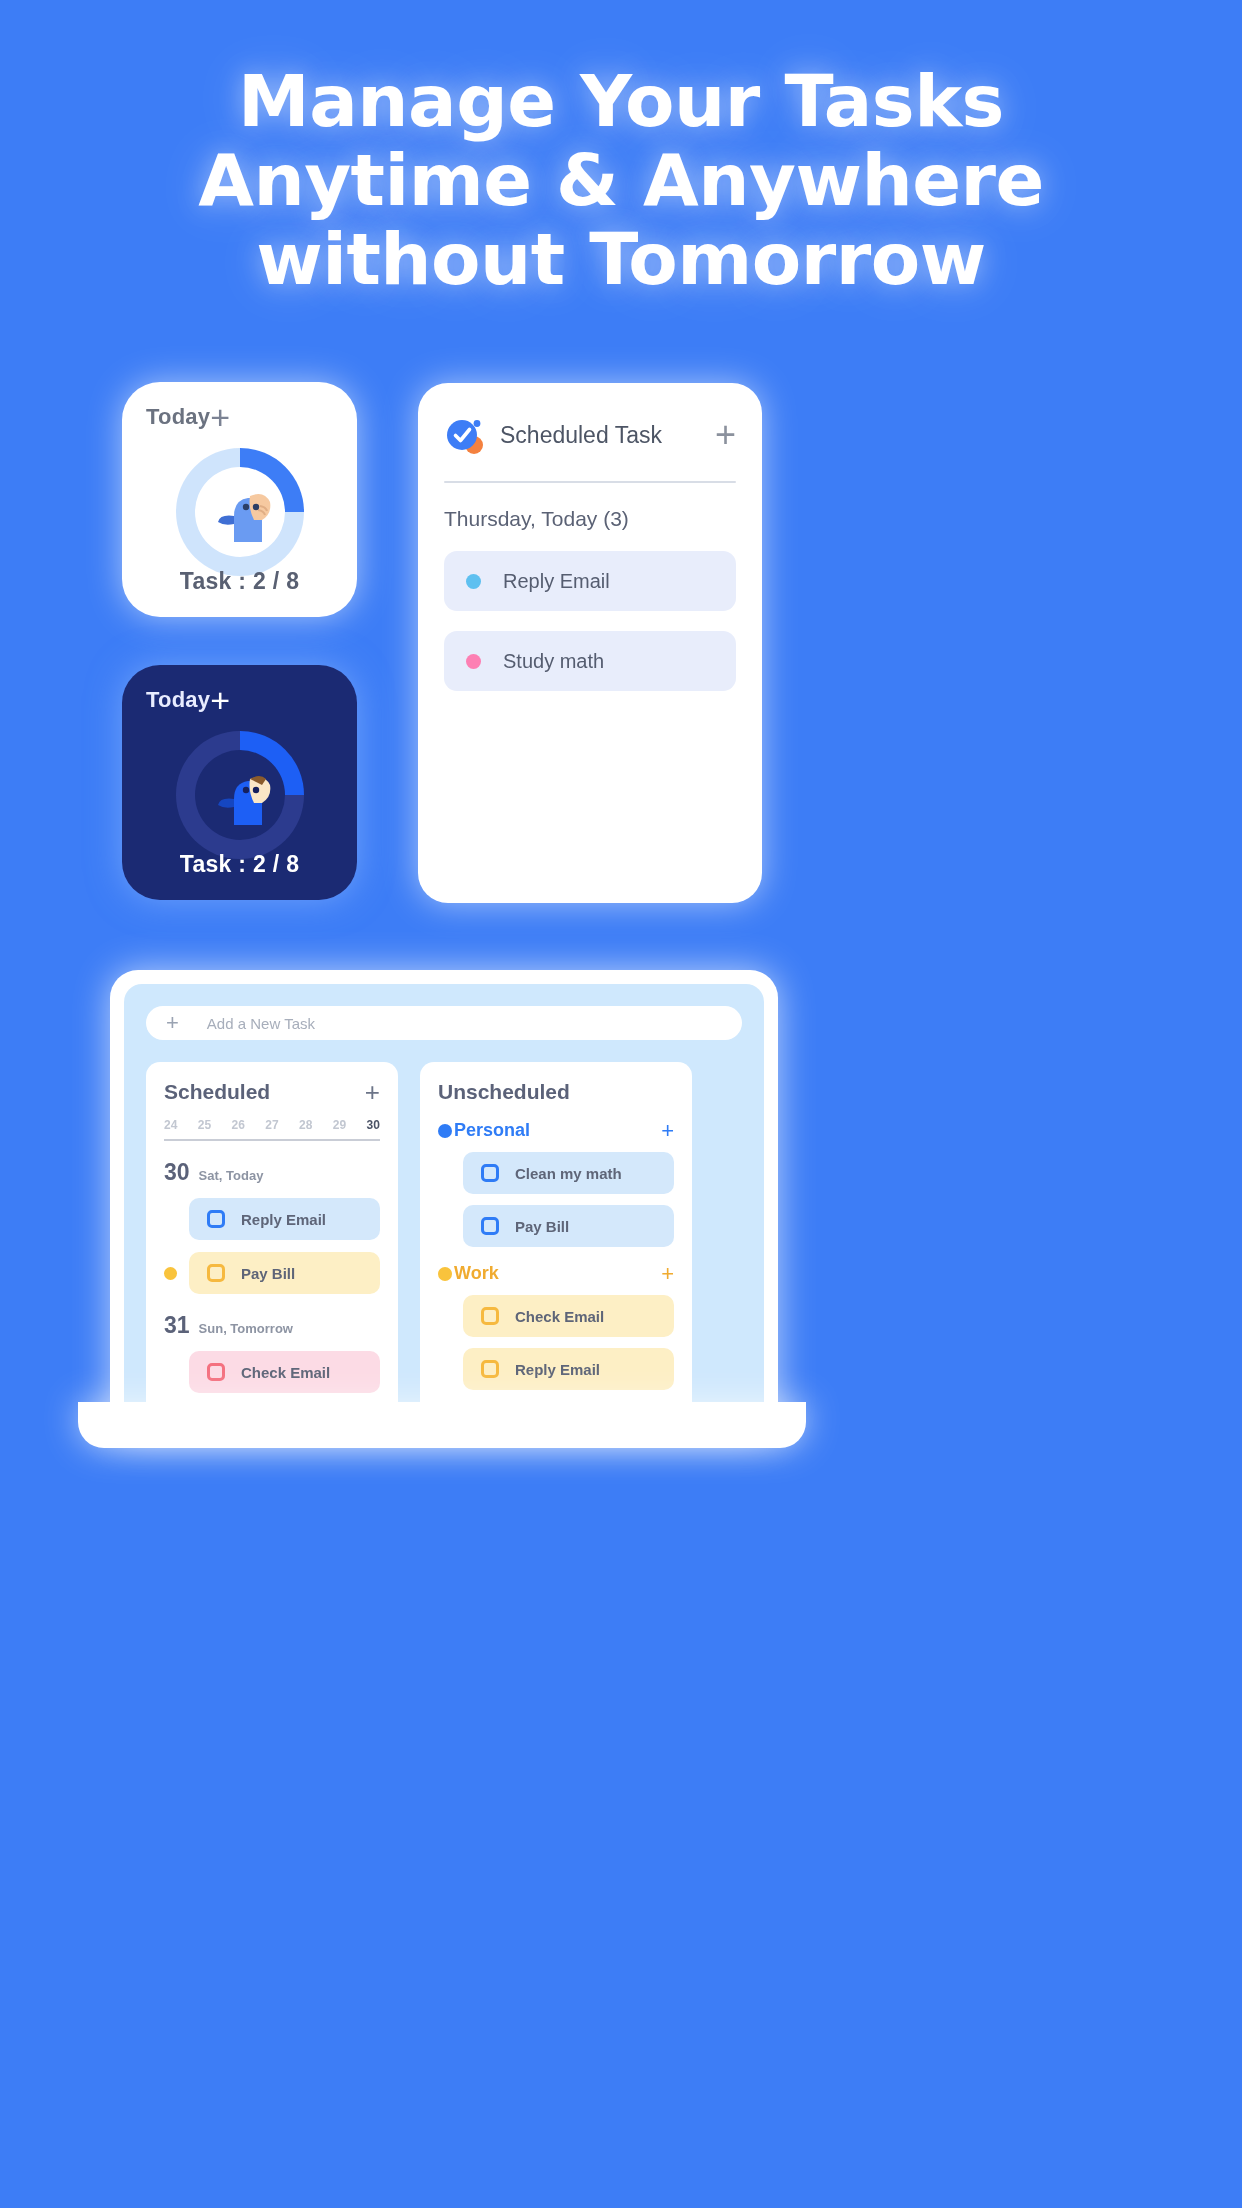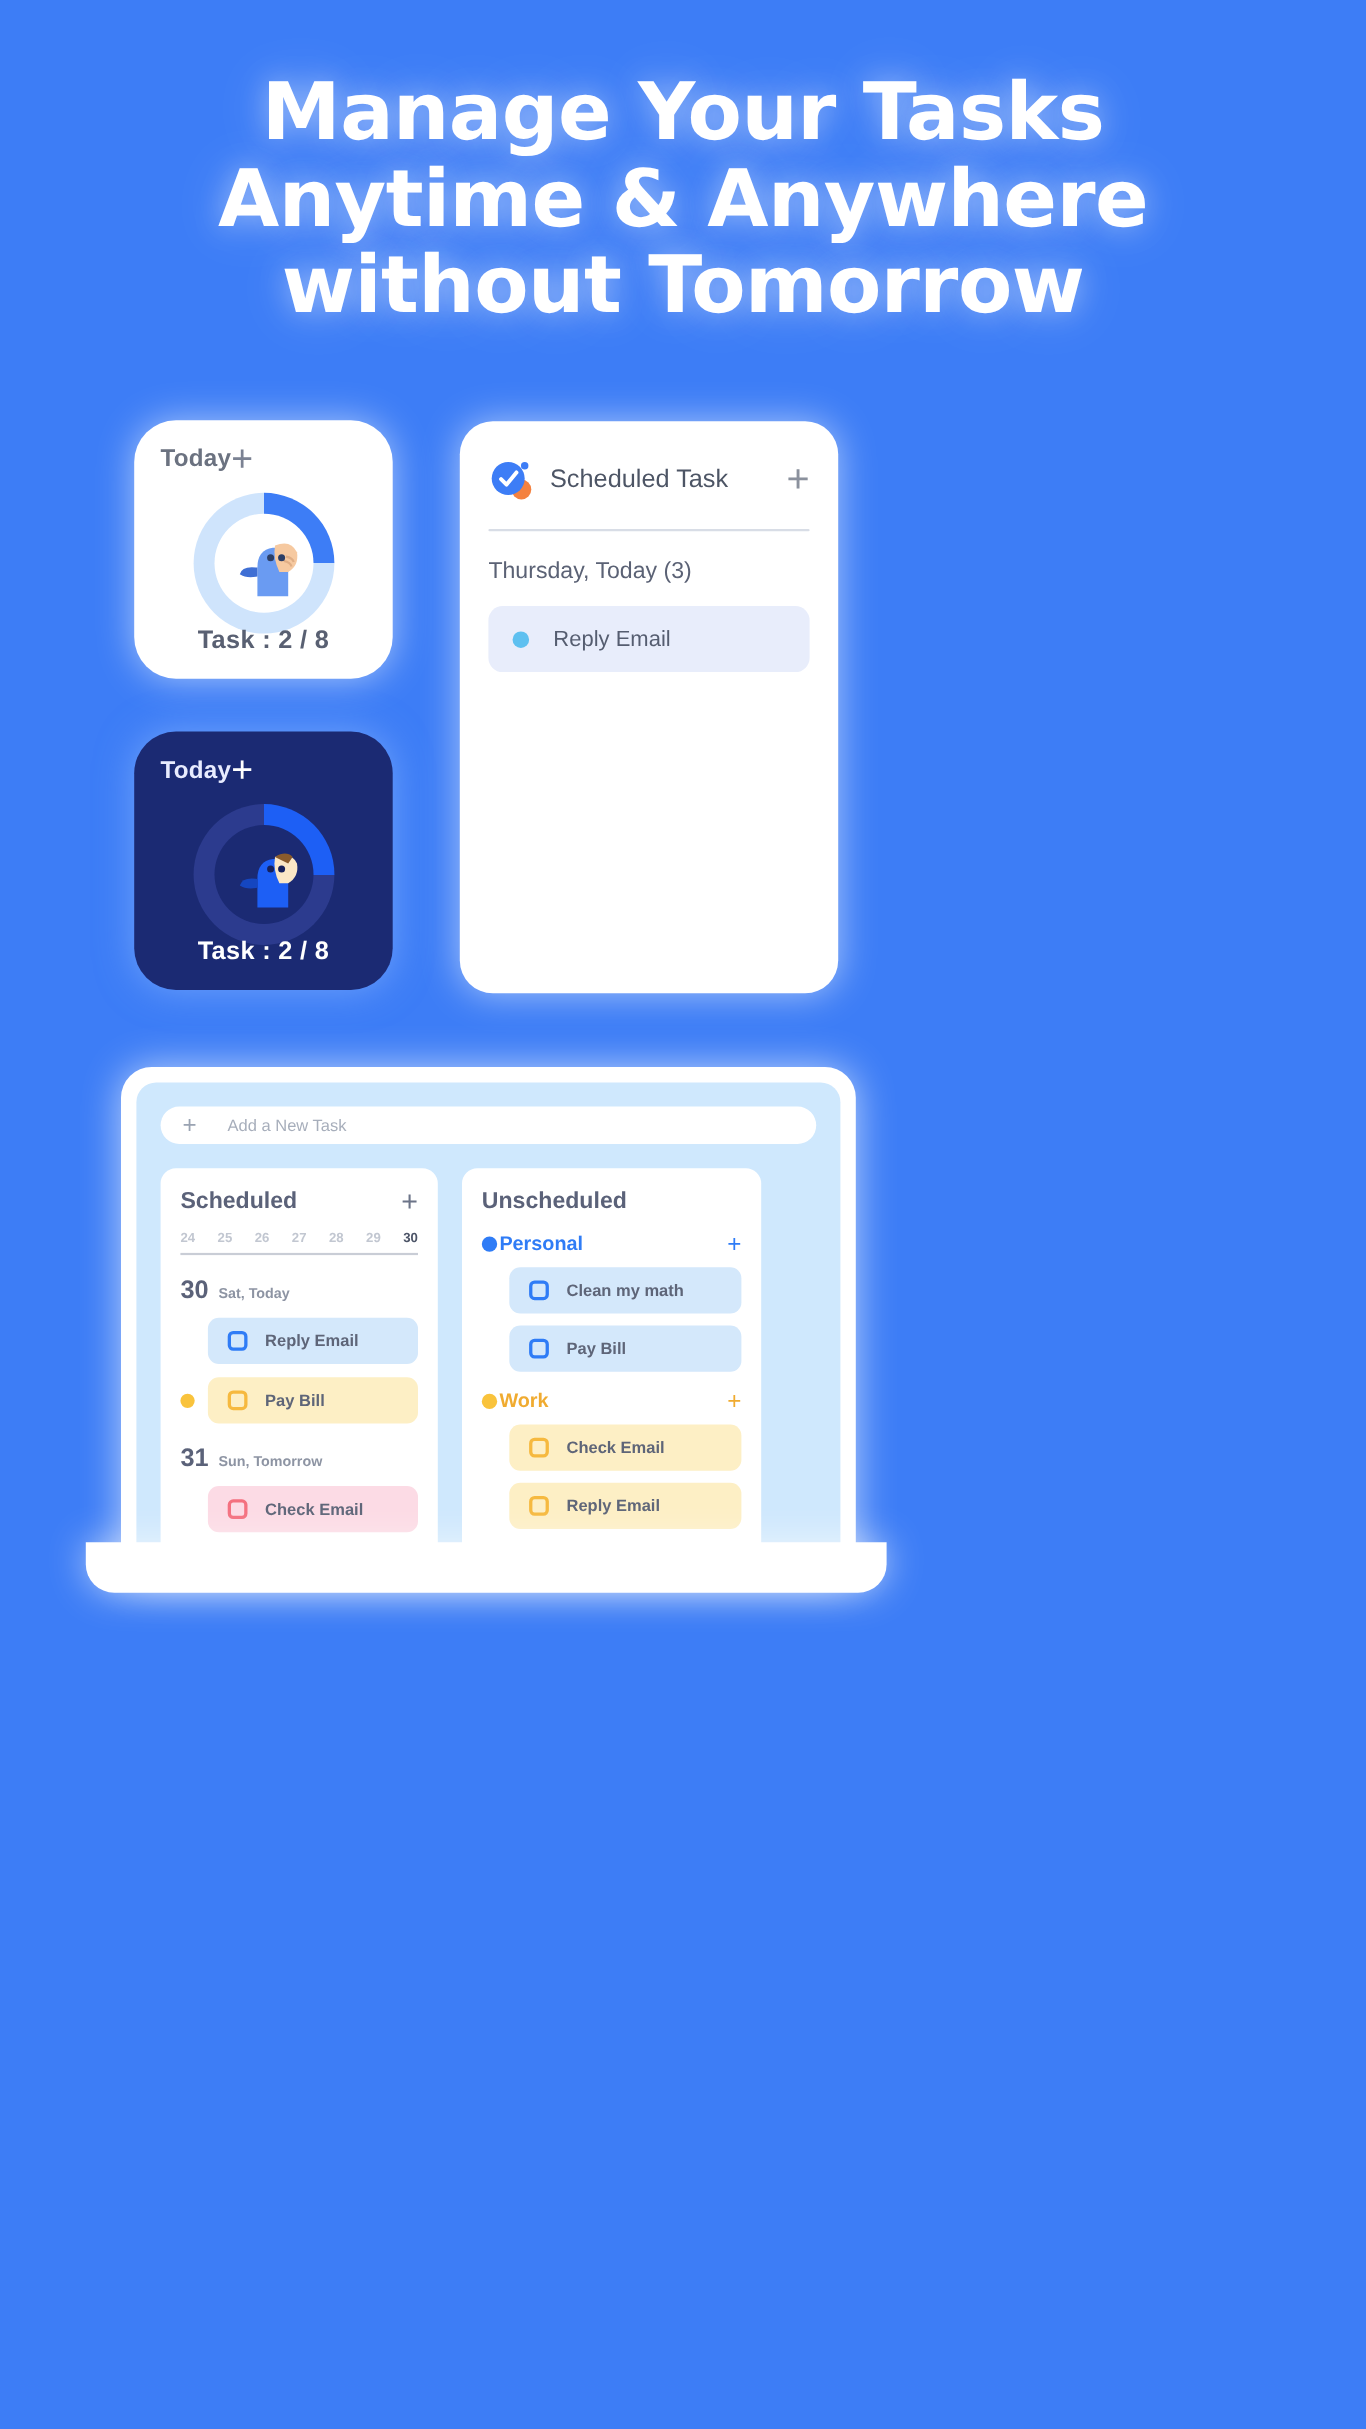--- a/index.html
+++ b/index.html
@@ -295,20 +295,24 @@
     <span class="sched-head-title">Scheduled Task</span>
     <span class="sched-head-plus">+</span>
   </div>
   <div class="sched-divider"></div>
   <div class="sched-daylabel">Thursday, Today (3)</div>
   <div class="sched-list">
     <div class="sched-item">
       <span class="sched-dot" style="background:#5ec0f0"></span>
       <span class="sched-item-label">Reply Email</span>
     </div>
+    <div class="sched-item">
+      <span class="sched-dot" style="background:#fd7fb3"></span>
+      <span class="sched-item-label">Study math</span>
+    </div>
   </div>
 </div>
 
 <div class="laptop">
   <div class="laptop-screen">
 
     <div class="addtask">
       <span class="addtask-plus">+</span>
       <span class="addtask-placeholder">Add a New Task</span>
     </div>

